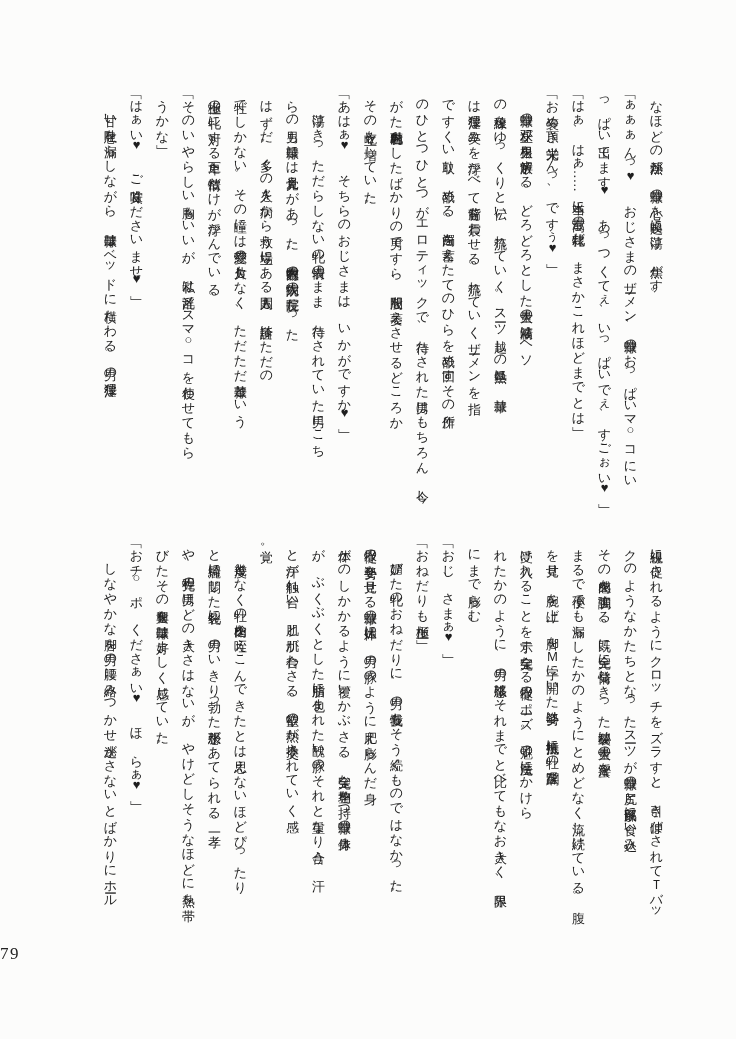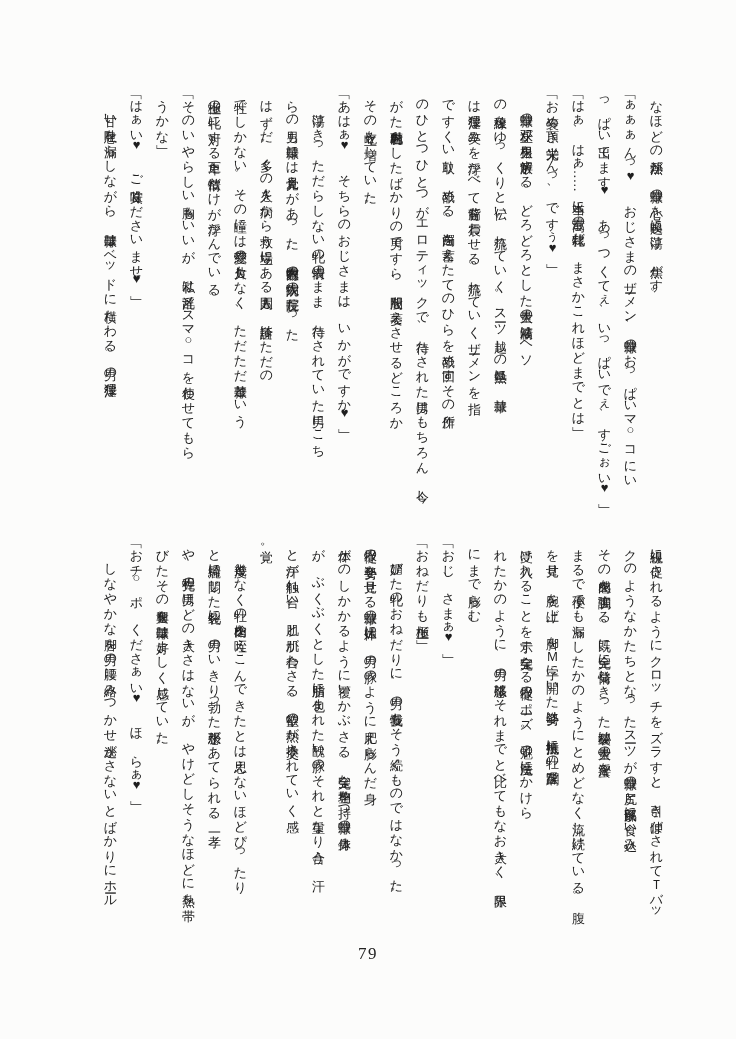--- a/index.html
+++ b/index.html
@@ -32,21 +32,20 @@
   .line {
     width: 26px;
     line-height: 26px;
     white-space: nowrap;
   }
   .folio {
     position: absolute;
     top: 944px;
     left: 0;
     right: 0;
-    text-align: center;
     font-size: 17px;
     letter-spacing: 1.5px;
     color: #222;
   }
 </style>
 </head>
 <body>
 
 <div class="page">
 

